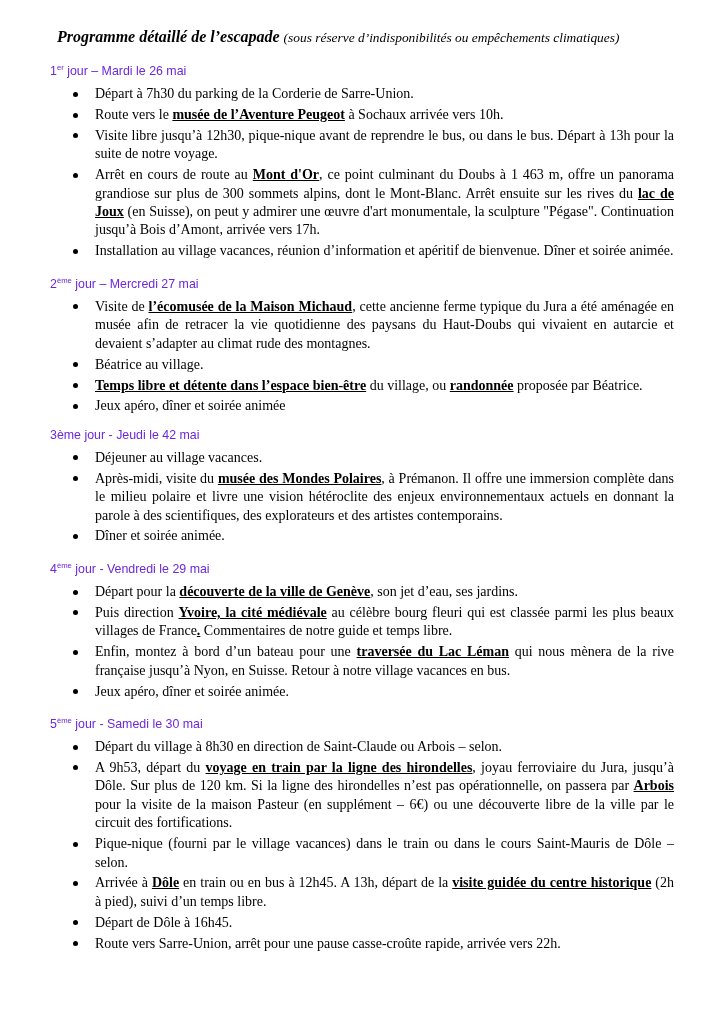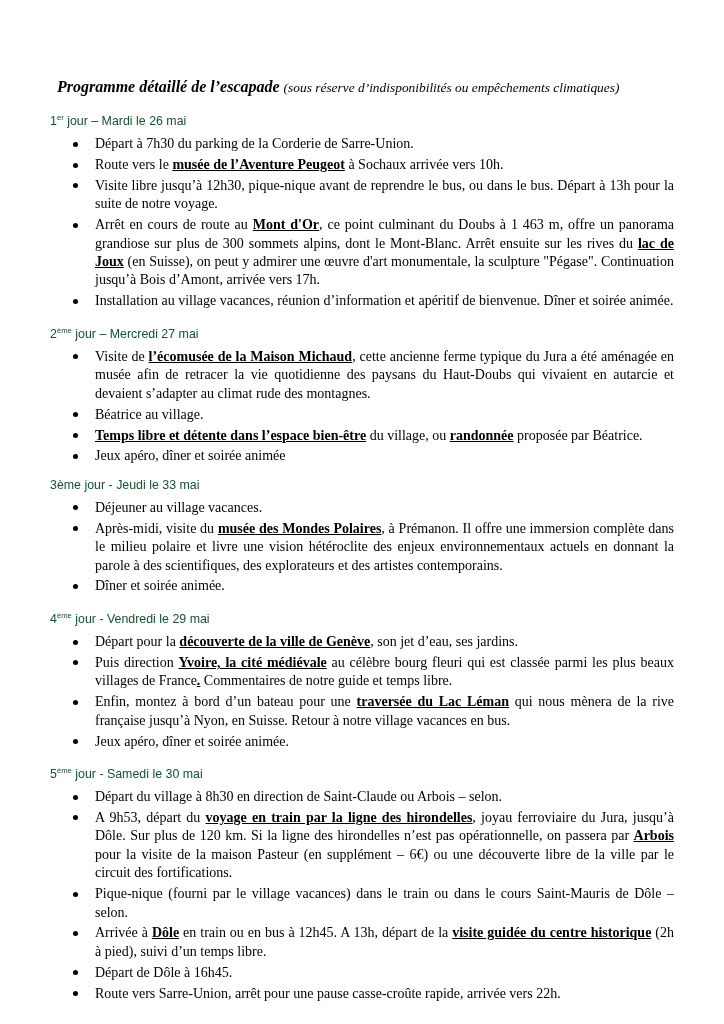--- a/index.html
+++ b/index.html
@@ -11,40 +11,40 @@
     width: 724px;
     height: 1024px;
     overflow: hidden;
     font-family: "Liberation Serif", serif;
     color: #000000;
   }
   .page {
     box-sizing: border-box;
     width: 724px;
     height: 1024px;
-    padding: 76px 50px 0 50px;
+    padding: 26px 50px 0 50px;
     background: #ffffff;
   }
   .doc-title {
     margin: 0 0 2px 7px;
     font-size: 16px;
     line-height: 21px;
     font-weight: bold;
     font-style: italic;
     white-space: nowrap;
   }
   .doc-title .subtitle {
     font-weight: normal;
     font-size: 13.4px;
   }
   .day-heading {
     font-family: "Liberation Sans", sans-serif;
     font-size: 12.4px;
     line-height: 15px;
-    color: #14532d;
+    color: #6d28d9;
     margin: 12px 0 6px 0;
   }
   .day-heading .sup {
     vertical-align: super;
     font-size: 0.62em;
   }
   .bullet-list {
     list-style: none;
     margin: 0;
     padding: 0;
@@ -91,21 +91,21 @@
       <div class="section">
         <div class="day-heading"><span>2</span><span class="sup">ème</span><span> jour – Mercredi 27 mai</span></div>
         <ul class="bullet-list">
           <li class="bullet-item"><span class="bullet-marker"></span><span>Visite de </span><span class="run-b">l’écomusée de la Maison Michaud</span><span>, cette ancienne ferme typique du Jura a été aménagée en musée afin de retracer la vie quotidienne des paysans du Haut-Doubs qui vivaient en autarcie et devaient s’adapter au climat rude des montagnes.</span></li>
           <li class="bullet-item"><span class="bullet-marker"></span><span>Béatrice au village.</span></li>
           <li class="bullet-item"><span class="bullet-marker"></span><span class="run-b">Temps libre et détente dans l’espace bien-être</span><span> du village, ou </span><span class="run-b">randonnée</span><span> proposée par Béatrice.</span></li>
           <li class="bullet-item"><span class="bullet-marker"></span><span>Jeux apéro, dîner et soirée animée</span></li>
         </ul>
       </div>
       <div class="section">
-        <div class="day-heading"><span>3</span><span>ème</span><span> jour - Jeudi le 33 mai</span></div>
+        <div class="day-heading"><span>3</span><span>ème</span><span> jour - Jeudi le 42 mai</span></div>
         <ul class="bullet-list">
           <li class="bullet-item"><span class="bullet-marker"></span><span>Déjeuner au village vacances.</span></li>
           <li class="bullet-item"><span class="bullet-marker"></span><span>Après-midi, visite du </span><span class="run-b">musée des Mondes Polaires</span><span>, à Prémanon. Il offre une immersion complète dans le milieu polaire et livre une vision hétéroclite des enjeux environnementaux actuels en donnant la parole à des scientifiques, des explorateurs et des artistes contemporains.</span></li>
           <li class="bullet-item"><span class="bullet-marker"></span><span>Dîner et soirée animée.</span></li>
         </ul>
       </div>
       <div class="section">
         <div class="day-heading"><span>4</span><span class="sup">ème</span><span> jour - Vendredi le 29 mai</span></div>
         <ul class="bullet-list">
           <li class="bullet-item"><span class="bullet-marker"></span><span>Départ pour la </span><span class="run-b">découverte de la ville de Genève</span><span>, son jet d’eau, ses jardins.</span></li>

